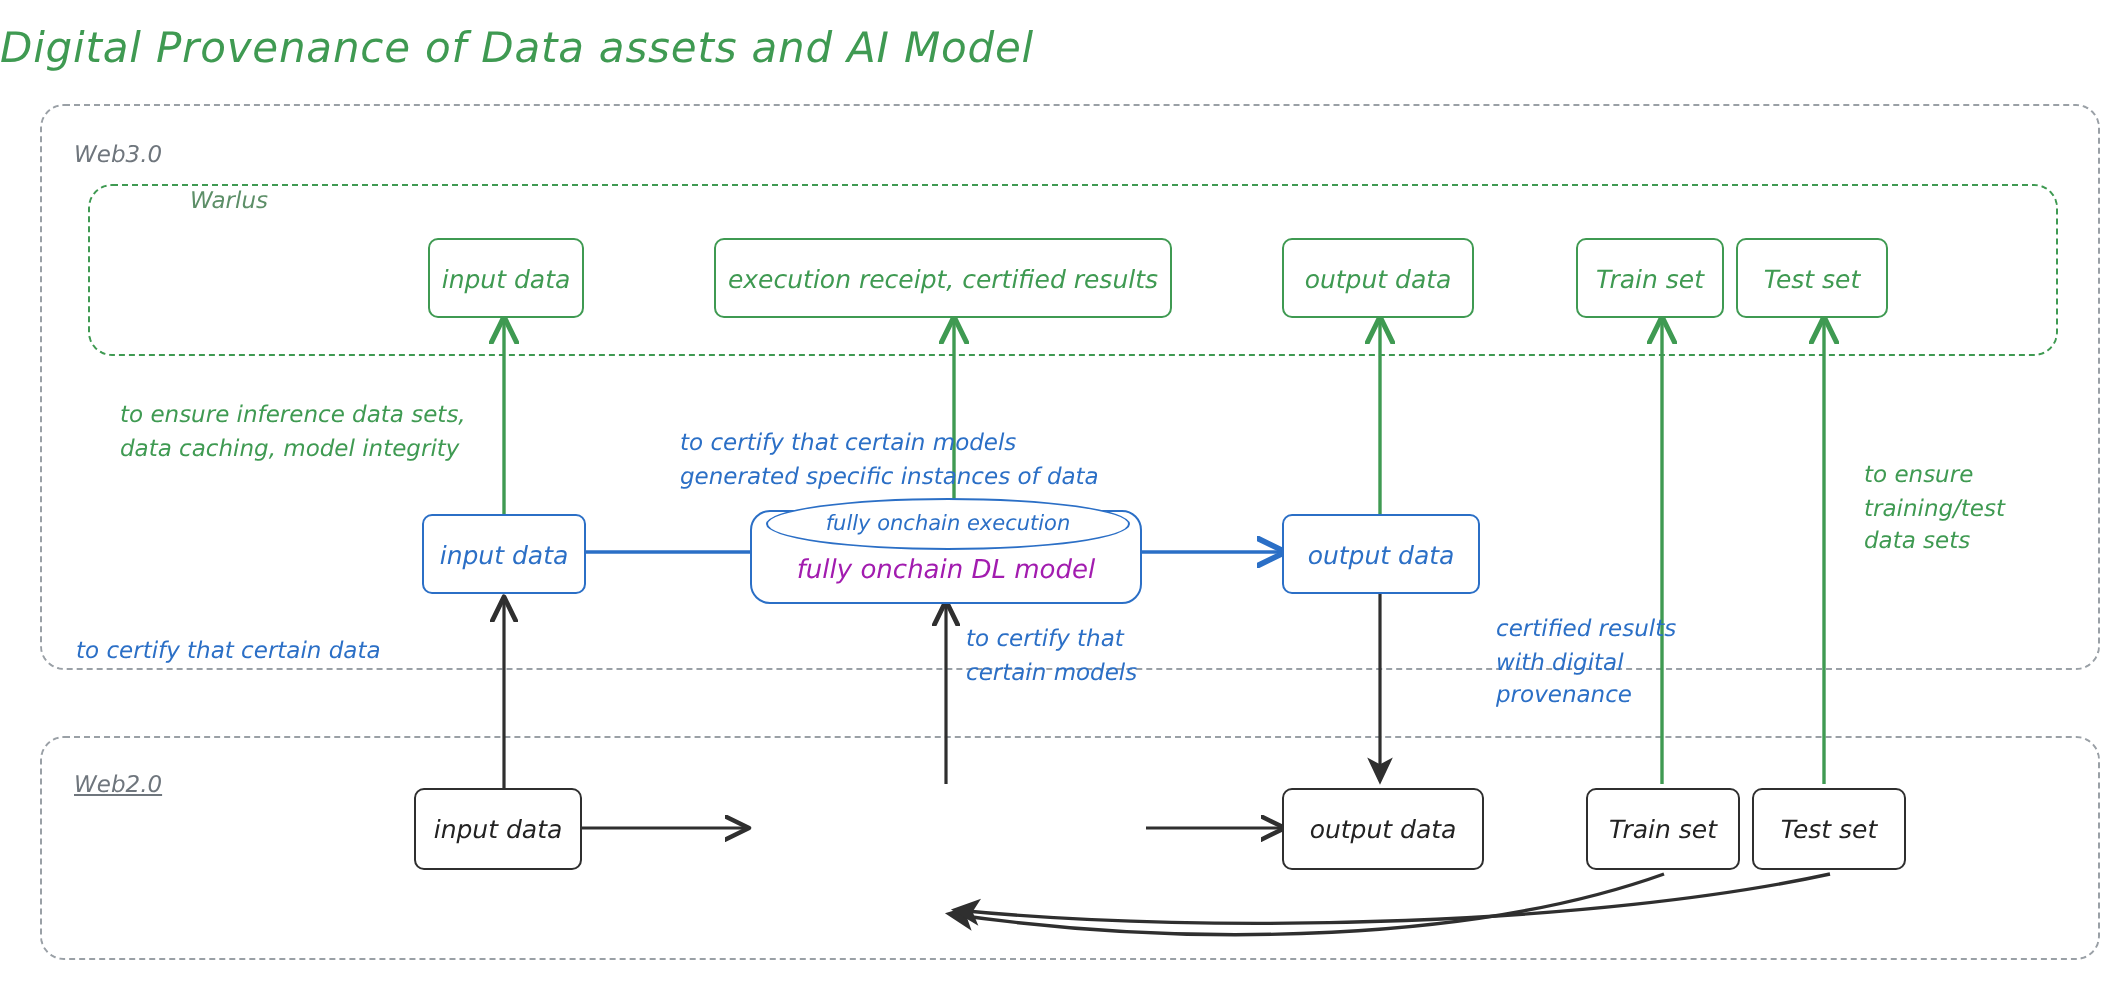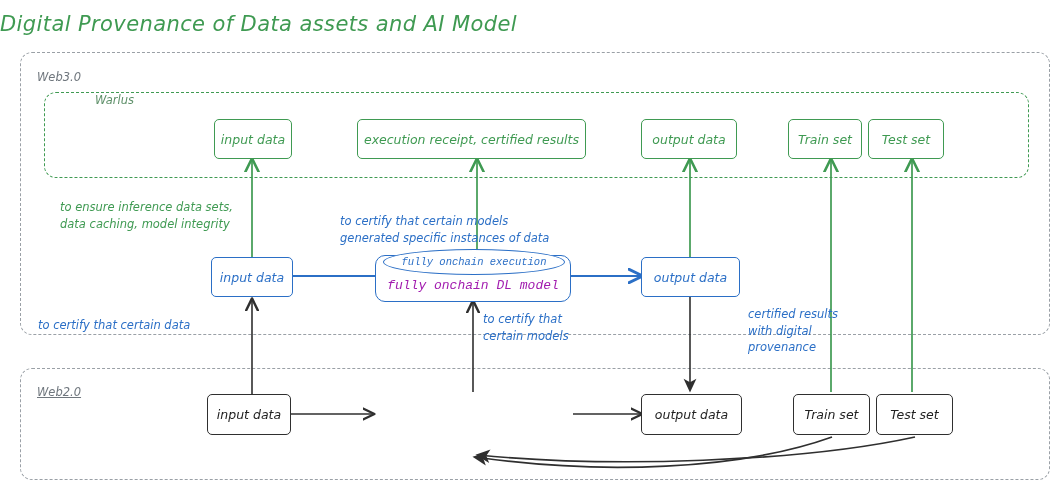--- a/index.html
+++ b/index.html
@@ -119,36 +119,39 @@
   </svg>
 
   <div class="node n-green" style="left:214px;top:119px;width:78px;height:40px;">input data</div>
   <div class="node n-green" style="left:357px;top:119px;width:229px;height:40px;">execution receipt, certified results</div>
   <div class="node n-green" style="left:641px;top:119px;width:96px;height:40px;">output data</div>
   <div class="node n-green" style="left:788px;top:119px;width:74px;height:40px;">Train set</div>
   <div class="node n-green" style="left:868px;top:119px;width:76px;height:40px;">Test set</div>
 
   <div class="node n-blue" style="left:211px;top:257px;width:82px;height:40px;">input data</div>
 
-  <div class="ellipse-wrap" style="left:375px;top:255px;width:196px;height:47px;font-family:Liberation Mono, monospace;">
+  <div class="ellipse-wrap" style="left:375px;top:255px;width:196px;height:47px;">
     <div class="inner-ellipse" style="left:7px;top:-7px;width:182px;height:26px;">fully onchain execution</div>
     <div class="ellipse-main">fully onchain DL model</div>
   </div>
 
   <div class="node n-blue" style="left:641px;top:257px;width:99px;height:40px;">output data</div>
 
   <div class="node n-black" style="left:207px;top:394px;width:84px;height:41px;">input data</div>
   <div class="node n-black" style="left:641px;top:394px;width:101px;height:41px;">output data</div>
   <div class="node n-black" style="left:793px;top:394px;width:77px;height:41px;">Train set</div>
   <div class="node n-black" style="left:876px;top:394px;width:77px;height:41px;">Test set</div>
 
   <div class="ann ann-green" style="left:24px;top:199px;margin-left:36px;">to ensure inference data sets,
 data caching, model integrity</div>
   <div class="ann ann-blue" style="left:340px;top:213px;">to certify that certain models
 generated specific instances of data</div>
+  <div class="ann ann-green" style="left:932px;top:229px;">to ensure
+training/test
+data sets</div>
   <div class="ann ann-blue" style="left:483px;top:311px;">to certify that
 certain models</div>
   <div class="ann ann-blue" style="left:38px;top:317px;">to certify that certain data</div>
   <div class="ann ann-blue" style="left:700px;top:306px;margin-left:48px;">certified results
 with digital
 provenance</div>
 
 </div>
 
 </body></html>

